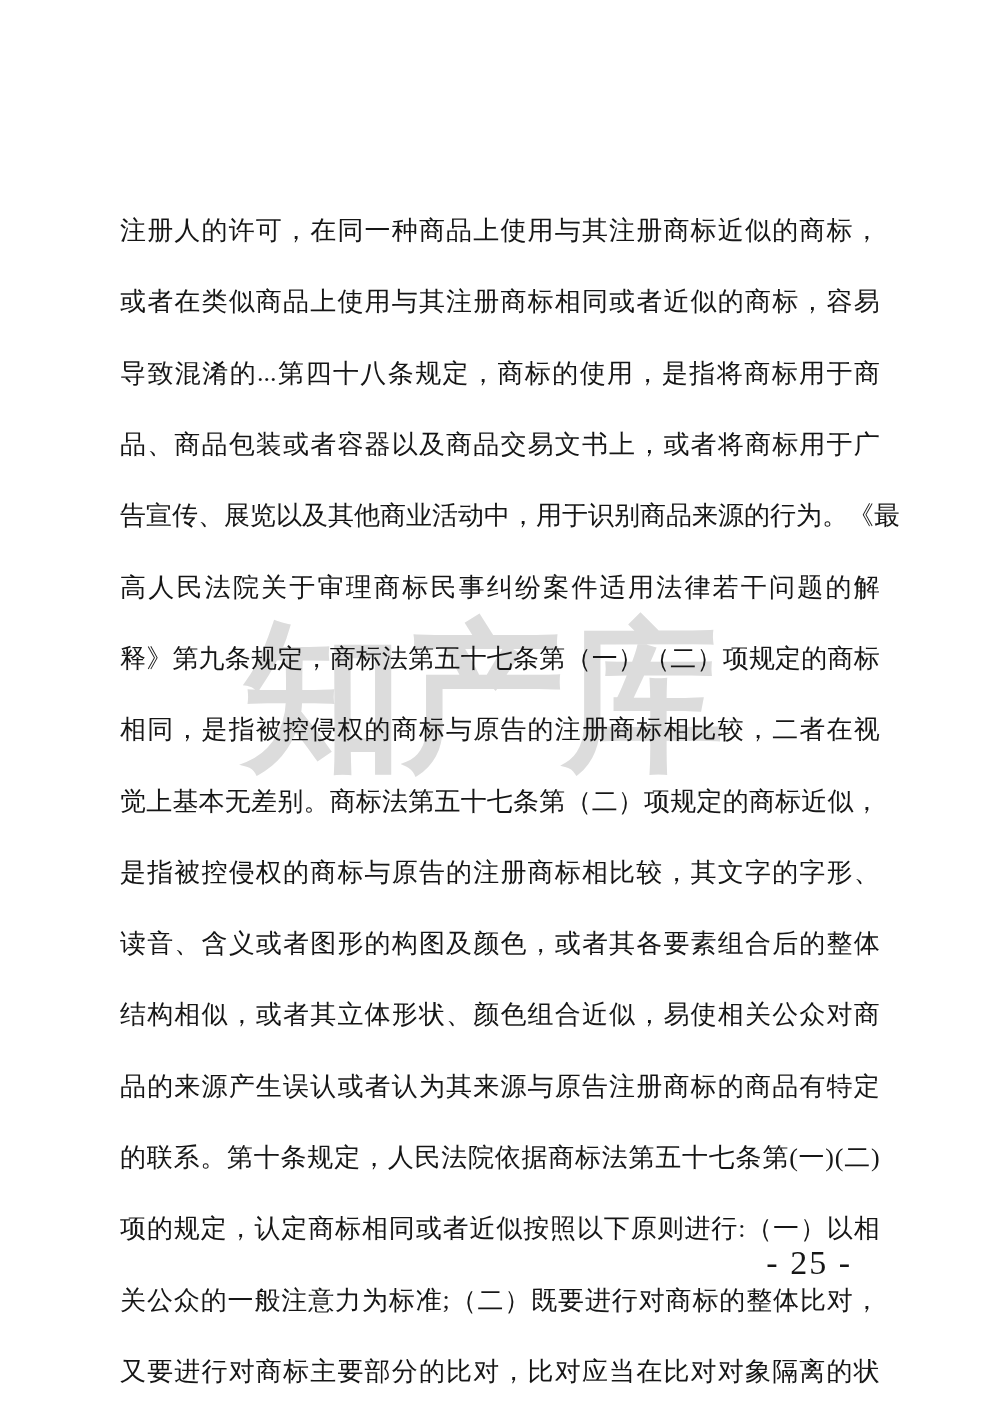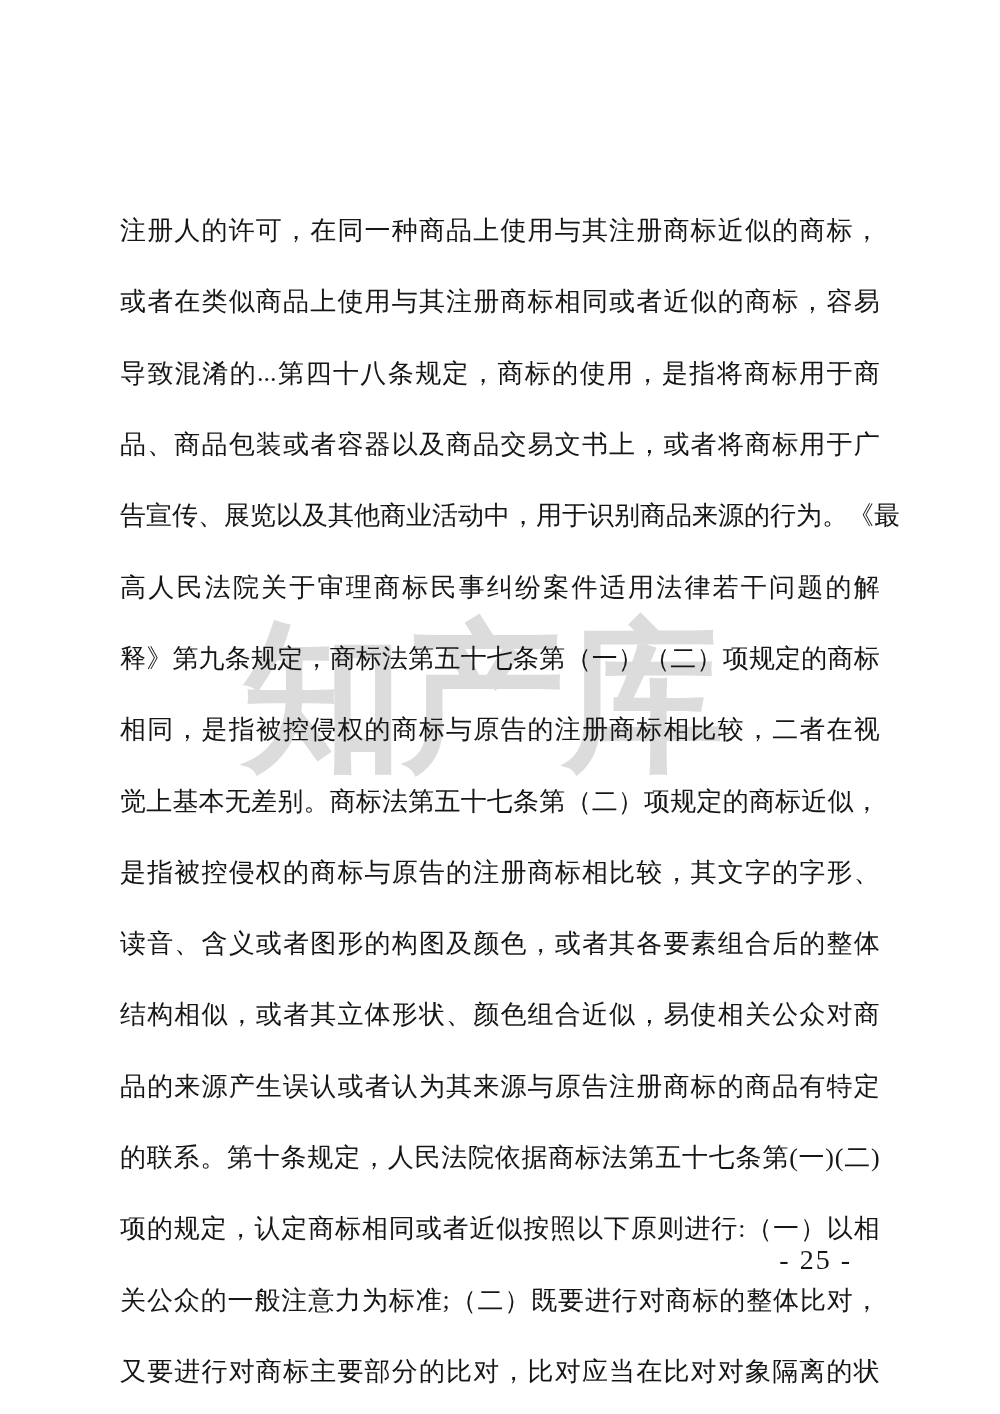--- a/index.html
+++ b/index.html
@@ -52,21 +52,21 @@
   .line span {
     flex: 0 1 auto;
     white-space: pre;
   }
   .page-number {
     position: absolute;
     top: 1244px;
     right: 148px;
     z-index: 1;
     font-family: "Liberation Serif", serif;
-    font-size: 28px;
+    font-size: 34px;
     letter-spacing: 2px;
     color: #161616;
   }
 </style>
 </head>
 <body>
 
 <div class="page">
 
   <div class="watermark">知产库</div>

